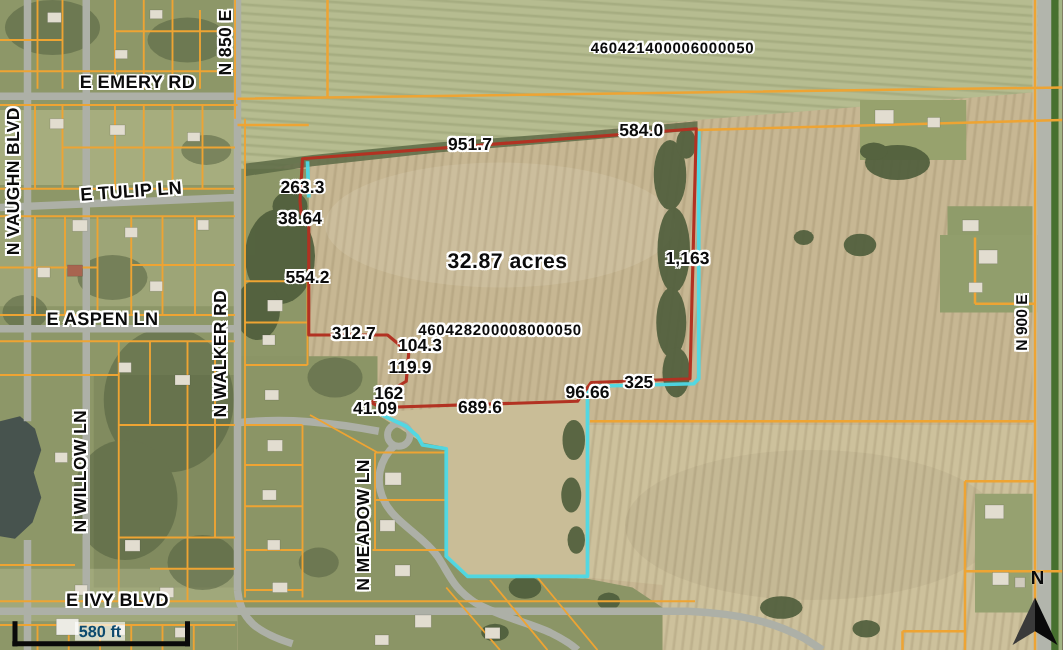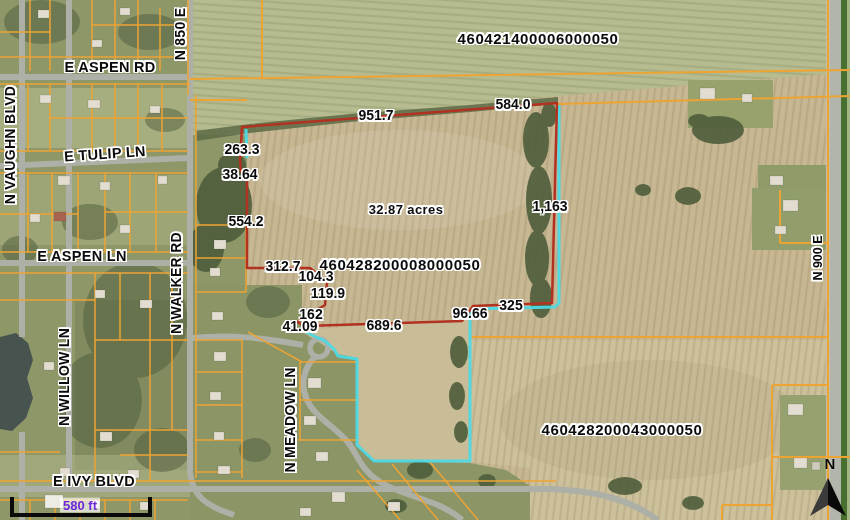--- a/index.html
+++ b/index.html
@@ -11,34 +11,34 @@
   #map svg{position:absolute;left:0;top:0;}
   .lbl{
     position:absolute;transform:translate(-50%,-50%);
     font-weight:bold;color:#0b0b0b;white-space:nowrap;line-height:1;
     text-shadow:-1.5px -1.5px 0 #fff,1.5px -1.5px 0 #fff,-1.5px 1.5px 0 #fff,
                  1.5px 1.5px 0 #fff,0 -1.5px 0 #fff,0 1.5px 0 #fff,
                 -1.5px 0 0 #fff,1.5px 0 0 #fff;
     z-index:5;pointer-events:none;
   }
   .lbl.v{transform:translate(-50%,-50%) rotate(-90deg);}
-  .pid{font-size:15px;letter-spacing:.6px;}
+  .pid{font-size:12px;letter-spacing:.6px;}
   .dim{font-size:14px;}
-  .acr{font-size:13px;letter-spacing:.4px;}
+  .acr{font-size:17px;letter-spacing:.4px;}
   .st{font-size:14.5px;letter-spacing:.3px;}
   .stv{font-size:14px;letter-spacing:.3px;}
   .sm{font-size:12.5px;}
   .scalebar{
     position:absolute;left:10px;top:497px;width:134px;height:16px;
     border-left:4px solid #0a0a0a;border-right:4px solid #0a0a0a;
     border-bottom:4px solid #0a0a0a;z-index:6;
   }
   .scalebar-label{
     position:absolute;left:80px;top:505px;transform:translate(-50%,-50%);
-    font-size:13px;font-weight:bold;color:#6d28d9;white-space:nowrap;
+    font-size:13px;font-weight:bold;color:#0c4a6e;white-space:nowrap;
     background:rgba(255,255,255,.65);padding:0 3px;z-index:7;
   }
   .north{position:absolute;left:800px;top:455px;width:50px;height:65px;z-index:6;}
   .north .n{
     position:absolute;left:30px;top:8px;transform:translate(-50%,-50%);
     font-size:15px;font-weight:bold;color:#0a0a0a;
     text-shadow:0 0 2px rgba(255,255,255,.6);
   }
 </style>
 </head>
@@ -202,39 +202,38 @@
     <g stroke="#4dd9e6" stroke-width="3" fill="none" stroke-linejoin="round" opacity="0.95">
       <path d="M559,105 L559,303 L555,307 L474,309 L470,313 L470,461 L374,461 L357,445 L357,359 L338,356 L334,349 L325,341 L312,335 L302,330"></path>
       <path d="M246,129 L247,158"></path>
     </g>
 
     <path d="M242,127 L557,103 L552,303 L473,306 L462,321 L305,326 L297,322 L325,305 L327,282 L310,268 L247,268 L247,180 L241,171 L240,161 Z" fill="none" stroke="#b23222" stroke-width="2.5" stroke-linejoin="round"></path>
   </svg>
 
   <span class="lbl pid" style="left:538px;top:38px">460421400006000050</span>
   <span class="lbl pid" style="left:400px;top:264px">460428200008000050</span>
-  <span class="lbl pid" style="left:622px;top:429px">460428200043000050</span>
   <span class="lbl acr" style="left:406px;top:209px">32.87 acres</span>
 
   <span class="lbl dim" style="left:376px;top:115px">951.7</span>
   <span class="lbl dim" style="left:513px;top:104px">584.0</span>
   <span class="lbl dim" style="left:242px;top:149px">263.3</span>
   <span class="lbl dim" style="left:240px;top:174px">38.64</span>
   <span class="lbl dim" style="left:246px;top:221px">554.2</span>
   <span class="lbl dim" style="left:550px;top:206px">1,163</span>
   <span class="lbl dim" style="left:283px;top:266px">312.7</span>
-  <span class="lbl dim" style="left:316px;top:276px">104.3</span>
+  <span class="lbl dim" style="left:336px;top:276px">104.3</span>
   <span class="lbl dim" style="left:328px;top:293px">119.9</span>
   <span class="lbl dim" style="left:311px;top:314px">162</span>
   <span class="lbl dim" style="left:300px;top:326px">41.09</span>
   <span class="lbl dim" style="left:384px;top:325px">689.6</span>
   <span class="lbl dim" style="left:470px;top:313px">96.66</span>
   <span class="lbl dim" style="left:511px;top:305px">325</span>
 
-  <span class="lbl st" style="left:110px;top:67px">E ASPEN RD</span>
+  <span class="lbl st" style="left:110px;top:67px">E EMERY RD</span>
   <span class="lbl st" style="left:105px;top:154px;transform:translate(-50%,-50%) rotate(-4deg)">E TULIP LN</span>
   <span class="lbl st" style="left:82px;top:256px">E ASPEN LN</span>
   <span class="lbl st" style="left:94px;top:481px">E IVY BLVD</span>
   <span class="lbl v stv" style="left:10px;top:145px">N VAUGHN BLVD</span>
   <span class="lbl v stv" style="left:64px;top:377px">N WILLOW LN</span>
   <span class="lbl v stv" style="left:176px;top:283px">N WALKER RD</span>
   <span class="lbl v stv" style="left:180px;top:34px">N 850 E</span>
   <span class="lbl v stv" style="left:290px;top:420px">N MEADOW LN</span>
   <span class="lbl v sm" style="left:818px;top:258px">N 900 E</span>
 

